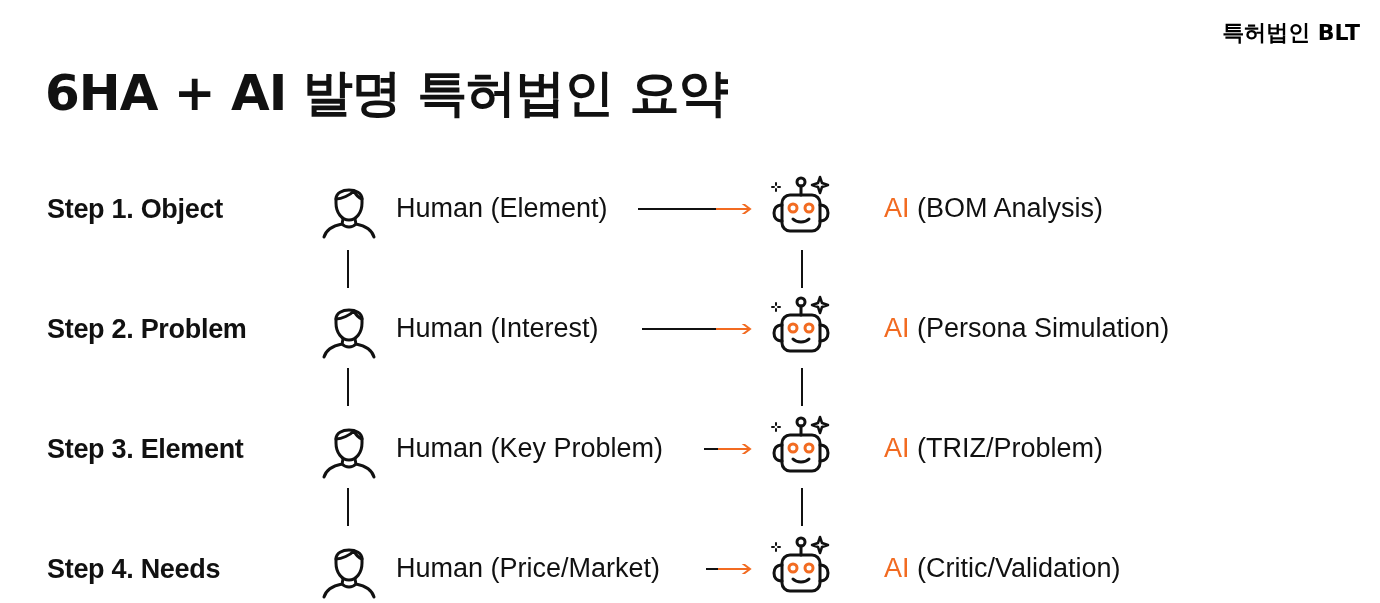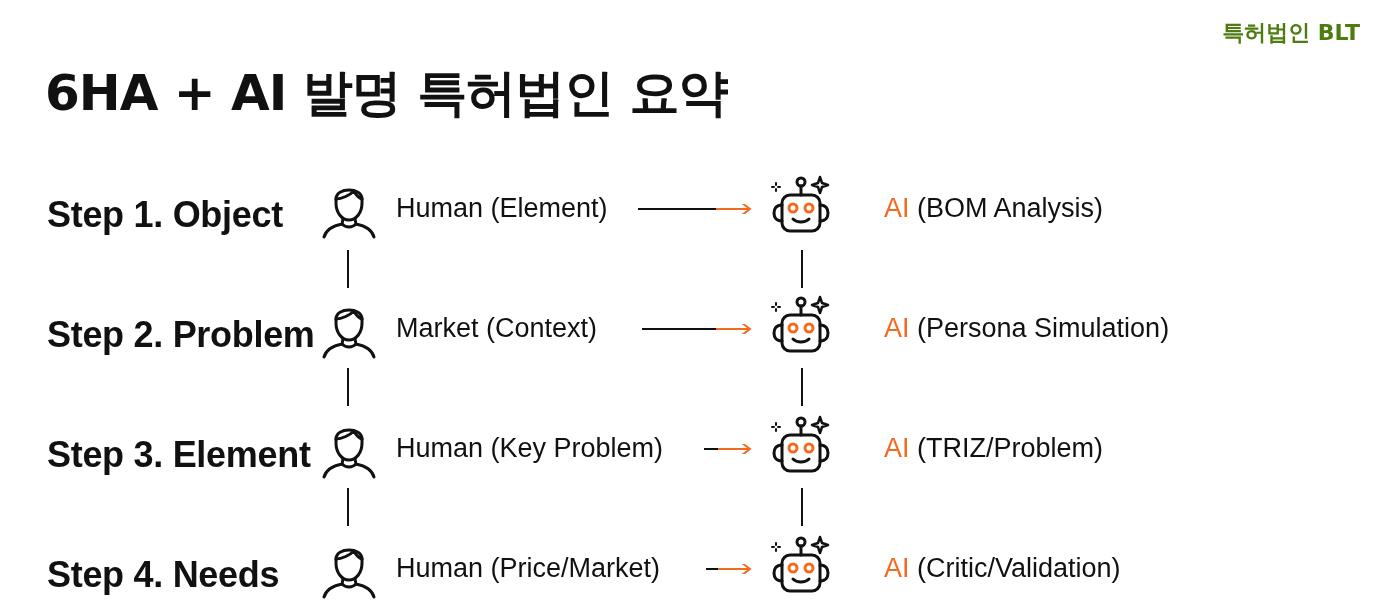--- a/index.html
+++ b/index.html
@@ -1,23 +1,23 @@
 <!DOCTYPE html>
 <html><head>
 <meta charset="utf-8">
 <style>
   html, body { margin:0; padding:0; }
   body { width:1380px; height:603px; background:#ffffff; position:relative; overflow:hidden;
          font-family:"Liberation Sans", "DejaVu Sans", sans-serif; color:#111; }
-  .brand { position:absolute; top:18px; right:20px; font-size:22px; font-weight:bold; color:#4d7c0f;
+  .brand { position:absolute; top:18px; right:20px; font-size:22px; font-weight:bold; color:#000000;
            font-family:"DejaVu Sans", sans-serif; }
   .title { position:absolute; left:45px; top:60px; font-size:50px; font-weight:bold; letter-spacing:-1px;
            font-family:"DejaVu Sans", sans-serif; }
   .row { position:absolute; left:0; width:1380px; height:80px; }
-  .step { position:absolute; left:47px; top:26px; font-size:36px; font-weight:bold; letter-spacing:-0.3px; }
+  .step { position:absolute; left:47px; top:26px; font-size:27px; font-weight:bold; letter-spacing:-0.3px; }
   .human-icon { position:absolute; left:318px; top:9px; width:62px; height:62px; }
   .human-label { position:absolute; left:396px; top:25px; font-size:27px; }
   .arrow { position:absolute; top:36px; height:10px; }
   .robot-icon { position:absolute; left:768px; top:5px; width:66px; height:66px; }
   .ai-label { position:absolute; left:852px; top:25px; font-size:27px;margin-left:32px; }
   .ai-word { color:#f26b21; }
   .vline { position:absolute; width:2px; background:#111; height:38px; }
 </style>
 </head>
 <body>
@@ -62,21 +62,21 @@
 
 <div class="row" style="top:288px;">
   <div class="step">Step 2. Problem</div>
   <svg class="human-icon" viewBox="0 0 62 62" fill="none" stroke="#111" stroke-width="3" stroke-linecap="round" stroke-linejoin="round">
     <path d="M18 22 C18 10 44 10 44 22 L44 26 C44 36 38 43 31 43 C24 43 18 36 18 26 Z"></path>
     <path d="M18 22 C24 22 32 18 36 14 C38 18 41 21 44 22"></path>
     <path d="M25 42 L24 47 C14 49 8 53 6 60"></path>
     <path d="M37 42 L38 47 C48 49 54 53 56 60"></path>
     <path d="M24 47 C28 51 34 51 38 47"></path>
   </svg>
-  <div class="human-label">Market (Context)</div>
+  <div class="human-label">Human (Interest)</div>
   <svg class="arrow" style="left:642px;width:110px;" viewBox="0 0 110 10">
     <line x1="0" y1="5" x2="74" y2="5" stroke="#111" stroke-width="2"></line>
     <line x1="74" y1="5" x2="108" y2="5" stroke="#f26b21" stroke-width="2"></line>
     <polyline points="96,-4 108,5 96,14" fill="none" stroke="#f26b21" stroke-width="2"></polyline>
   </svg>
   <svg class="robot-icon" viewBox="0 0 66 66" fill="none" stroke-width="3" stroke-linecap="round" stroke-linejoin="round">
     <g stroke="#111">
       <circle cx="33" cy="9" r="4"></circle>
       <line x1="33" y1="13" x2="33" y2="22"></line>
       <rect x="14" y="22" width="38" height="36" rx="8"></rect>

